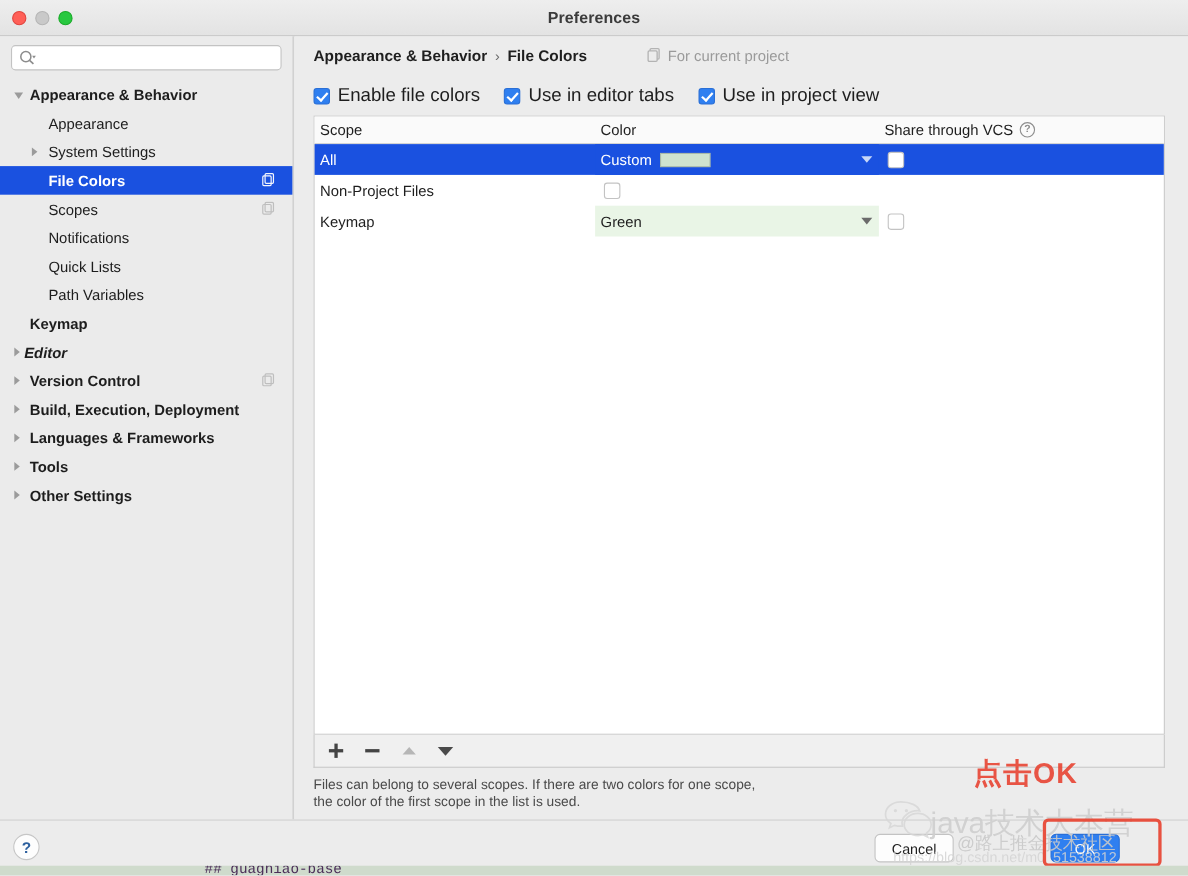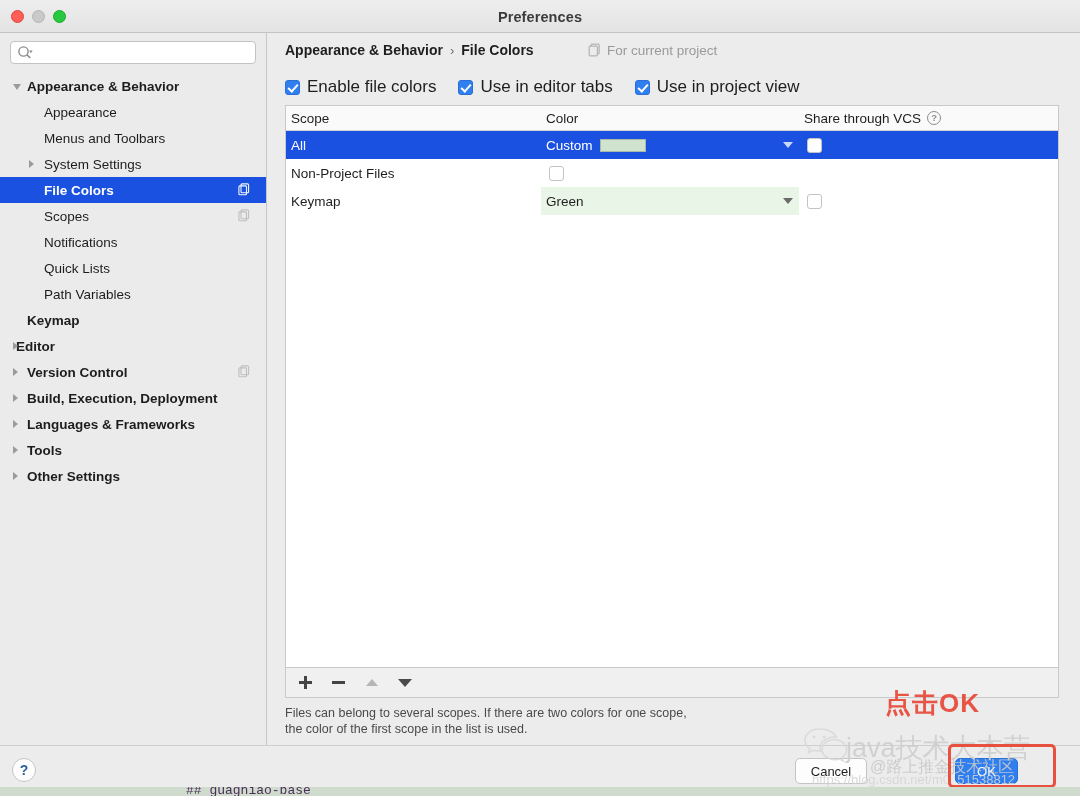--- a/index.html
+++ b/index.html
@@ -317,23 +317,20 @@
     </div>
     <div class="tree" id="tree">
         <div class="tree-row bold">
           <span class="arrow down" style="left: 13px; top: 11px;"></span>
           <span class="lbl" style="margin-left: 27px;">Appearance &amp; Behavior</span>
         </div>
         <div class="tree-row">
           <span class="lbl" style="margin-left: 44px;">Appearance</span>
         </div>
         <div class="tree-row">
-          <span class="lbl" style="margin-left: 44px;">Menus and Toolbars</span>
-        </div>
-        <div class="tree-row">
           <span class="arrow" style="left: 29px; top: 9px;"></span>
           <span class="lbl" style="margin-left: 44px;">System Settings</span>
         </div>
         <div class="tree-row bold selected">
           <span class="lbl" style="margin-left: 44px;">File Colors</span>
           <span class="copy-badge"><svg viewBox="0 0 12 13" width="12" height="13">
               <rect x="3" y="0.9" width="7.6" height="8.8" rx="1" fill="none" stroke="#ffffff" stroke-width="1.1"></rect>
               <rect x="0.9" y="2.9" width="7.6" height="8.8" rx="1" fill="none" stroke="#ffffff" stroke-width="1.1"></rect>
             </svg></span>
         </div>
@@ -351,21 +348,21 @@
           <span class="lbl" style="margin-left: 44px;">Quick Lists</span>
         </div>
         <div class="tree-row">
           <span class="lbl" style="margin-left: 44px;">Path Variables</span>
         </div>
         <div class="tree-row bold">
           <span class="lbl" style="margin-left: 27px;">Keymap</span>
         </div>
         <div class="tree-row bold">
           <span class="arrow" style="left: 13px; top: 9px;"></span>
-          <span class="lbl" style="margin-left: 16px;">Editor</span>
+          <span class="lbl" style="margin-left: 22px; font-style: italic;">Editor</span>
         </div>
         <div class="tree-row bold">
           <span class="arrow" style="left: 13px; top: 9px;"></span>
           <span class="lbl" style="margin-left: 27px;">Version Control</span>
           <span class="copy-badge"><svg viewBox="0 0 12 13" width="12" height="13">
               <rect x="3" y="0.9" width="7.6" height="8.8" rx="1" fill="none" stroke="#9b9b9b" stroke-width="1.1"></rect>
               <rect x="0.9" y="2.9" width="7.6" height="8.8" rx="1" fill="none" stroke="#9b9b9b" stroke-width="1.1"></rect>
             </svg></span>
         </div>
         <div class="tree-row bold">

